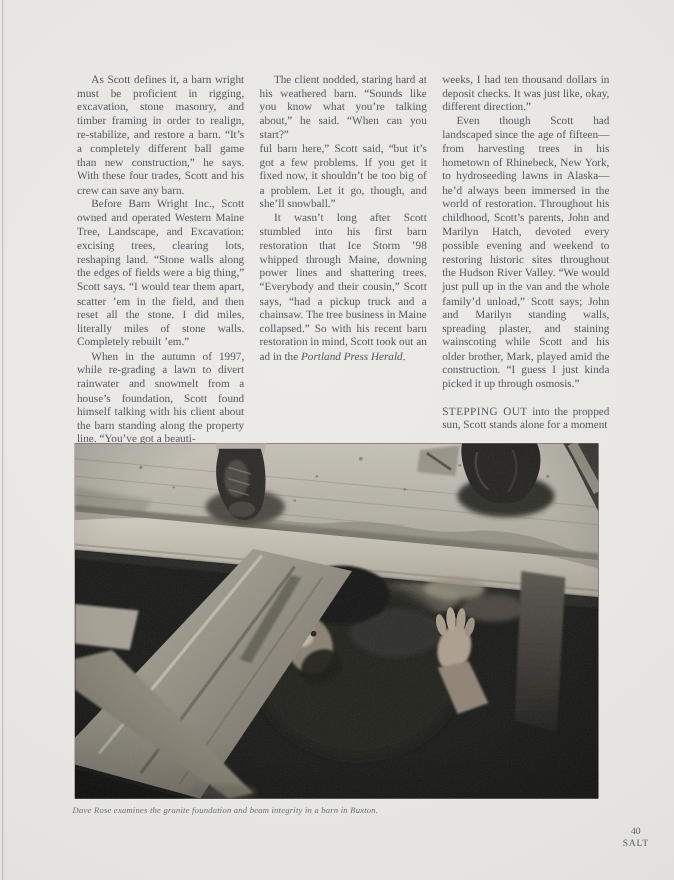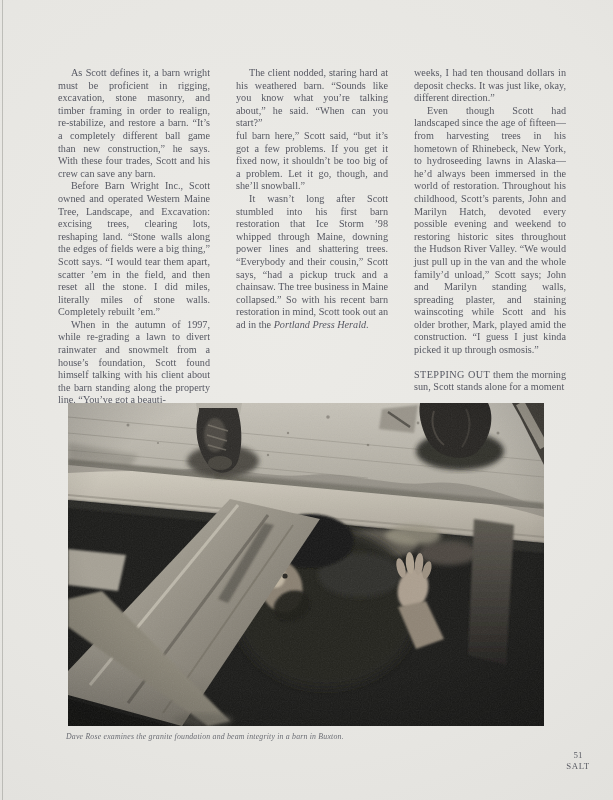--- a/index.html
+++ b/index.html
@@ -10,22 +10,22 @@
   }
   .page {
     position:absolute; inset:0;
     background:radial-gradient(circle at 45% 40%, #ecebe7 0%, #e7e6e2 70%, #e2e1dd 100%);
   }
   .scan-edge {
     position:absolute; left:2px; top:0; width:1px; height:100%;
     background:#9b9a96; opacity:.55;
   }
   .text-block {
-    position:absolute; left:58px; top:67px; width:484px;
-    display:flex; gap:26px;font-family:Liberation Serif, serif;
+    position:absolute; left:70px; top:67px; width:484px;
+    display:flex; gap:14px;font-family:Liberation Serif, serif;
   }
   .col {
     width:152px; flex:0 0 152px;
     font-size:10.2px; line-height:12.6px; color:#565862;
     text-align:justify;
   }
   .para { margin:0; }
   .para.indent { text-indent:13px; }
   .para.section-start { margin-top:12px; }
   .italic { font-style:italic; }
@@ -58,21 +58,21 @@
       <p class="para indent">When in the autumn of 1997, while re-grading a lawn to divert rainwater and snowmelt from a house’s foundation, Scott found himself talking with his client about the barn standing along the property line. “You’ve got a beauti-</p>
     </div>
     <div class="col">
       <p class="para indent">The client nodded, staring hard at his weathered barn. “Sounds like you know what you’re talking about,” he said. “When can you start?”</p>
       <p class="para">ful barn here,” Scott said, “but it’s got a few problems. If you get it fixed now, it shouldn’t be too big of a problem. Let it go, though, and she’ll snowball.”</p>
       <p class="para indent"><span>It wasn’t long after Scott stumbled into his first barn restoration that Ice Storm ’98 whipped through Maine, downing power lines and shattering trees. “Everybody and their cousin,” Scott says, “had a pickup truck and a chainsaw. The tree business in Maine collapsed.” So with his recent barn restoration in mind, Scott took out an ad in the </span><span class="italic">Portland Press Herald</span><span>.</span></p>
     </div>
     <div class="col">
       <p class="para">weeks, I had ten thousand dollars in deposit checks. It was just like, okay, different direction.”</p>
       <p class="para indent">Even though Scott had landscaped since the age of fifteen—from harvesting trees in his hometown of Rhinebeck, New York, to hydroseeding lawns in Alaska—he’d always been immersed in the world of restoration. Throughout his childhood, Scott’s parents, John and Marilyn Hatch, devoted every possible evening and weekend to restoring historic sites throughout the Hudson River Valley. “We would just pull up in the van and the whole family’d unload,” Scott says; John and Marilyn standing walls, spreading plaster, and staining wainscoting while Scott and his older brother, Mark, played amid the construction. “I guess I just kinda picked it up through osmosis.”</p>
-      <p class="para section-start"><span class="smallcaps">STEPPING OUT</span><span> them the morning sun, Scott stands alone for a moment</span></p>
+      <p class="para section-start"><span class="smallcaps">STEPPING OUT</span><span> into the propped sun, Scott stands alone for a moment</span></p>
     </div>
   </main>
 
   <figure class="photo">
     <svg viewBox="0 0 476 323" width="476" height="323" xmlns="http://www.w3.org/2000/svg">
       <defs>
         <linearGradient id="floorG" x1="0" y1="0" x2="0" y2="1">
           <stop offset="0" stop-color="#c6c2b8"></stop>
             <stop offset="1" stop-color="#a9a59a"></stop>
         </linearGradient>
@@ -207,16 +207,16 @@
       </g>
 
       <rect width="476" height="323" fill="url(#vign)"></rect>
       <rect width="476" height="323" filter="url(#grainF)" opacity="0.1"></rect>
     </svg>
   </figure>
 
   <div class="caption">Dave Rose examines the granite foundation and beam integrity in a barn in Buxton.</div>
 
   <div class="footer">
-    <div>51</div>
+    <div>40</div>
     <div class="mag">SALT</div>
   </div>
 </div>
 
 </body></html>

